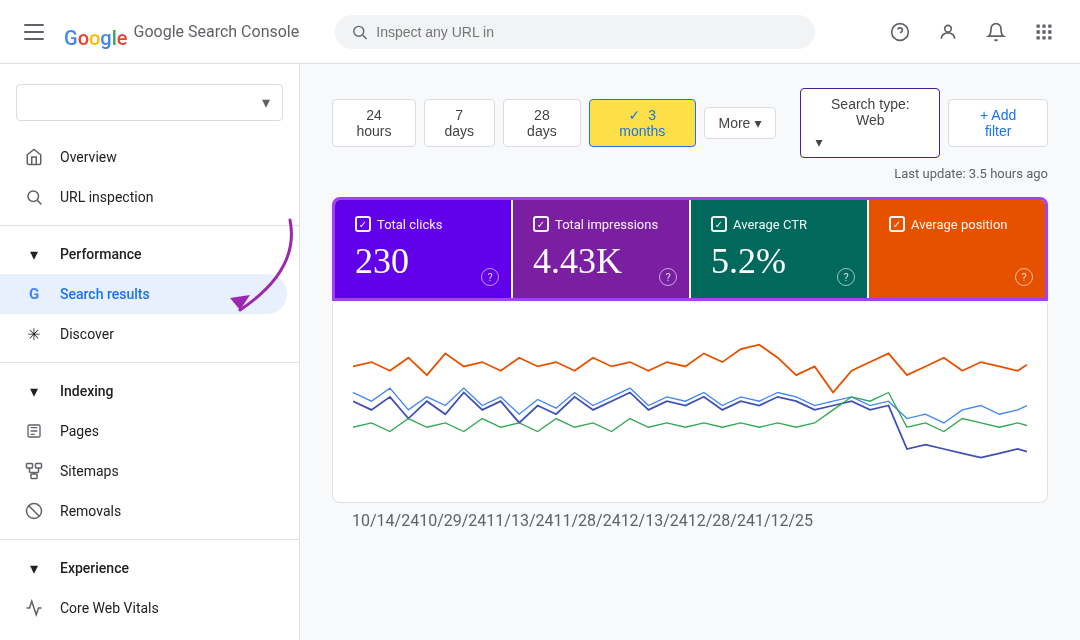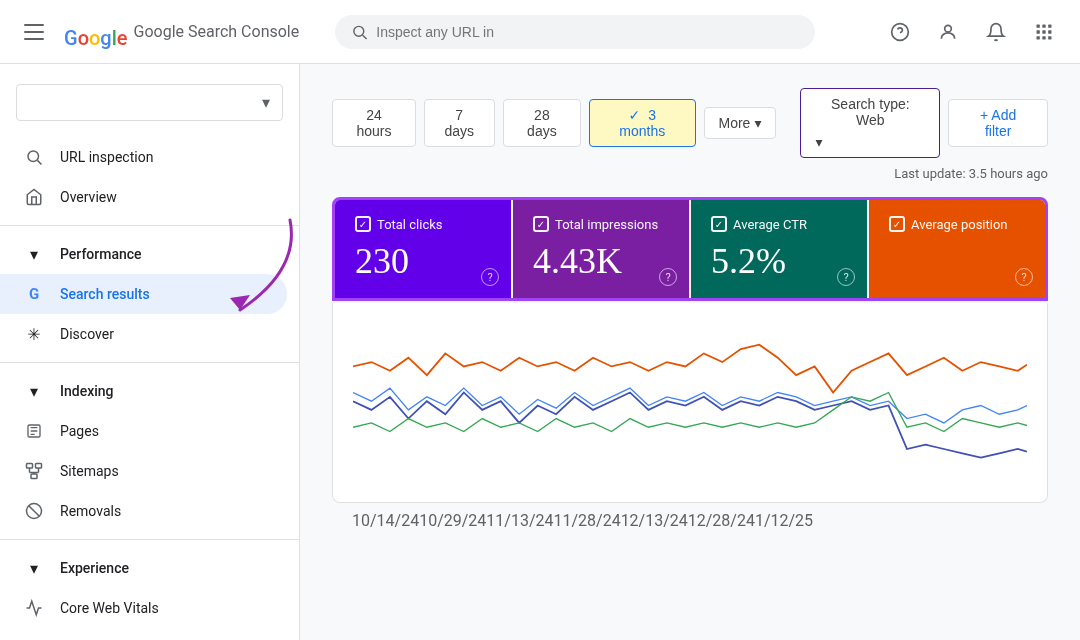--- a/index.html
+++ b/index.html
@@ -74,21 +74,21 @@
       font-size: 14px; color: #1a73e8; font-weight: 500;
     }
 
     
     .filter-row { display: flex; align-items: center; gap: 8px; margin-bottom: 8px; }
     .tab-btn {
       padding: 7px 14px; border-radius: 4px; border: 1px solid #dadce0;
       background: #fff; font-size: 14px; color: #444; cursor: pointer; font-weight: 400;
     }
     .tab-btn.active {
-      background: #fef9c3; color: #1a73e8; border-color: #1a73e8; font-weight: 500;
+      background: #fde047; color: #1a73e8; border-color: #1a73e8; font-weight: 500;
     }
     .tab-btn.active .check { color: #1a73e8; margin-right: 4px; }
     .tab-btn-more { display: flex; align-items: center; gap: 4px; }
     .filter-separator { margin: 0 4px; }
     .search-type-btn {
       display: flex; align-items: flex-start; gap: 6px; border: 1px solid #4c1d95;
       border-radius: 4px; padding: 7px 14px; background: #fff; cursor: pointer; font-size: 14px; color: #444; flex-direction: column;
     }
     .add-filter-btn {
       display: flex; align-items: center; gap: 6px; border: 1px solid #dadce0;
@@ -186,34 +186,34 @@
 
   <div class="sidebar">
     <div class="sidebar-property-selector">
       <span class="sidebar-property-text"></span>
       <span class="sidebar-chevron">▾</span>
     </div>
 
     <div class="sidebar-item">
       <span class="sidebar-item-icon">
         <svg width="18" height="18" viewBox="0 0 24 24" fill="none" stroke="#5f6368" stroke-width="2">
+            <path d="M3 9l9-7 9 7v11a2 2 0 0 1-2 2H5a2 2 0 0 1-2-2z"></path>
+            <polyline points="9 22 9 12 15 12 15 22"></polyline>
+          </svg>
+      </span>
+      <span>Overview</span>
+    </div>
+    <div class="sidebar-item">
+      <span class="sidebar-item-icon">
+        <svg width="18" height="18" viewBox="0 0 24 24" fill="none" stroke="#5f6368" stroke-width="2">
             <circle cx="11" cy="11" r="7"></circle>
             <line x1="16.5" y1="16.5" x2="22" y2="22"></line>
           </svg>
       </span>
       <span>URL inspection</span>
-    </div>
-    <div class="sidebar-item">
-      <span class="sidebar-item-icon">
-        <svg width="18" height="18" viewBox="0 0 24 24" fill="none" stroke="#5f6368" stroke-width="2">
-            <path d="M3 9l9-7 9 7v11a2 2 0 0 1-2 2H5a2 2 0 0 1-2-2z"></path>
-            <polyline points="9 22 9 12 15 12 15 22"></polyline>
-          </svg>
-      </span>
-      <span>Overview</span>
     </div>
 
     <div class="sidebar-divider"></div>
 
     <div class="sidebar-section-header">
       <span class="sidebar-item-icon">▾</span>
       <span>Performance</span>
     </div>
 
     <div class="sidebar-item active">

